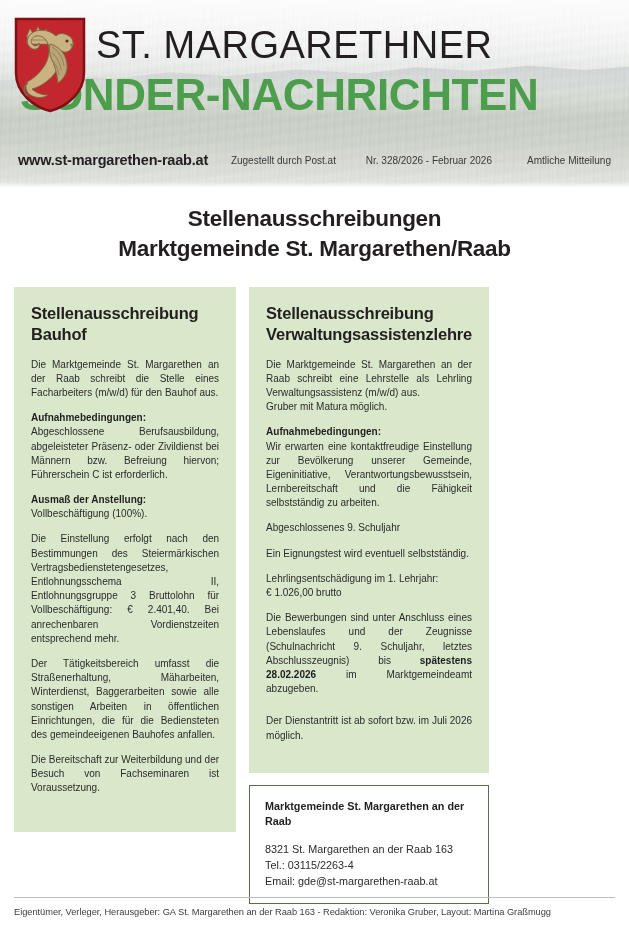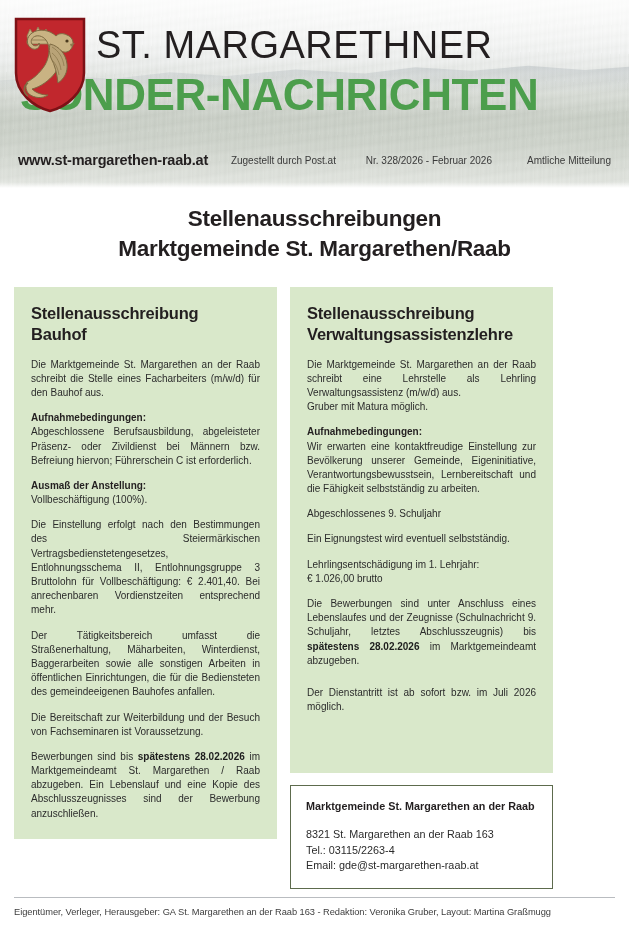--- a/index.html
+++ b/index.html
@@ -149,21 +149,21 @@
     letter-spacing: -0.3px;
     line-height: 1.32;
     color: #231f20;
   }
 
   
   .columns {
     position: absolute;
     left: 14px;
     top: 287px;
-    width: 539px;
+    width: 475px;
     display: flex;
     gap: 13px;
     align-items: flex-start;
   }
   .col {
     width: 294px;
     box-sizing: border-box;
   }
   .panel {
     background: #d9e8ca;
@@ -319,21 +319,20 @@
         <span class="lbl">Ausmaß der Anstellung:</span><br>
         <span>Vollbeschäftigung (100%).</span>
       </p>
 
       <p>Die Einstellung erfolgt nach den Bestimmungen des Steiermärkischen Vertragsbedienstetengesetzes, Entlohnungsschema II, Entlohnungsgruppe 3 Bruttolohn für Vollbeschäftigung: € 2.401,40. Bei anrechenbaren Vordienstzeiten entsprechend mehr.</p>
 
       <p>Der Tätigkeitsbereich umfasst die Straßenerhaltung, Mäharbeiten, Winterdienst, Baggerarbeiten sowie alle sonstigen Arbeiten in öffentlichen Einrichtungen, die für die Bediensteten des gemeindeeigenen Bauhofes anfallen.</p>
 
       <p>Die Bereitschaft zur Weiterbildung und der Besuch von Fachseminaren ist Voraussetzung.</p>
 
-      <p class="last"><span>Bewerbungen sind bis </span><b>spätestens 28.02.2026</b><span> im Marktgemeindeamt St. Margarethen / Raab abzugeben. Ein Lebenslauf und eine Kopie des Abschlusszeugnisses sind der Bewerbung anzuschließen.</span></p>
     </div>
   </div>
 
   <div class="col">
     <div class="panel panel-right">
       <h2>
         <span>Stellenausschreibung</span><br>
         <span>Verwaltungsassistenzlehre</span>
       </h2>
 

